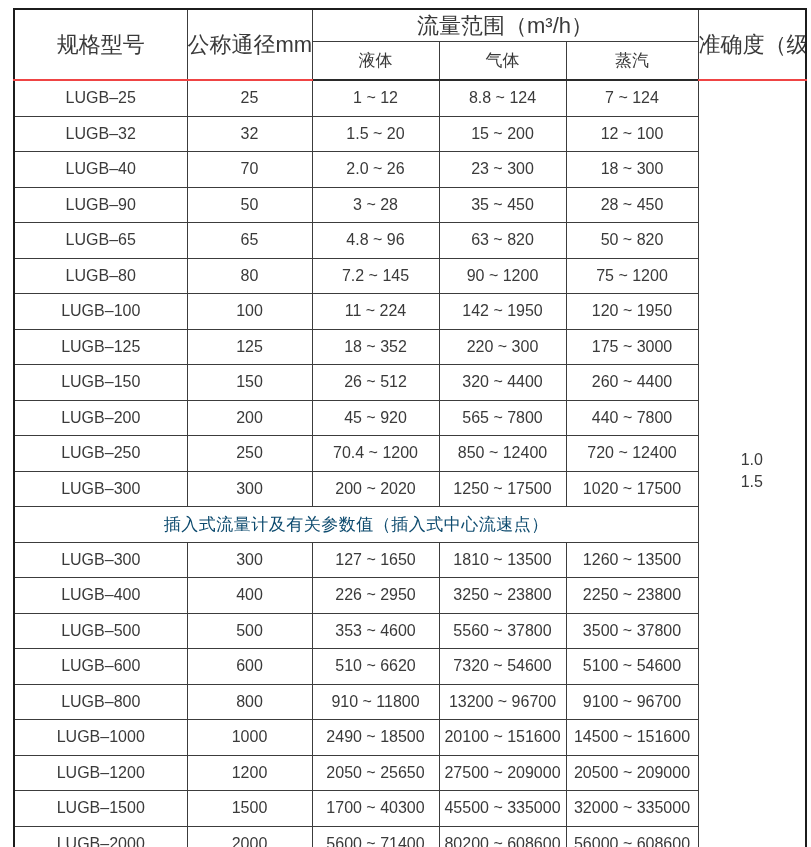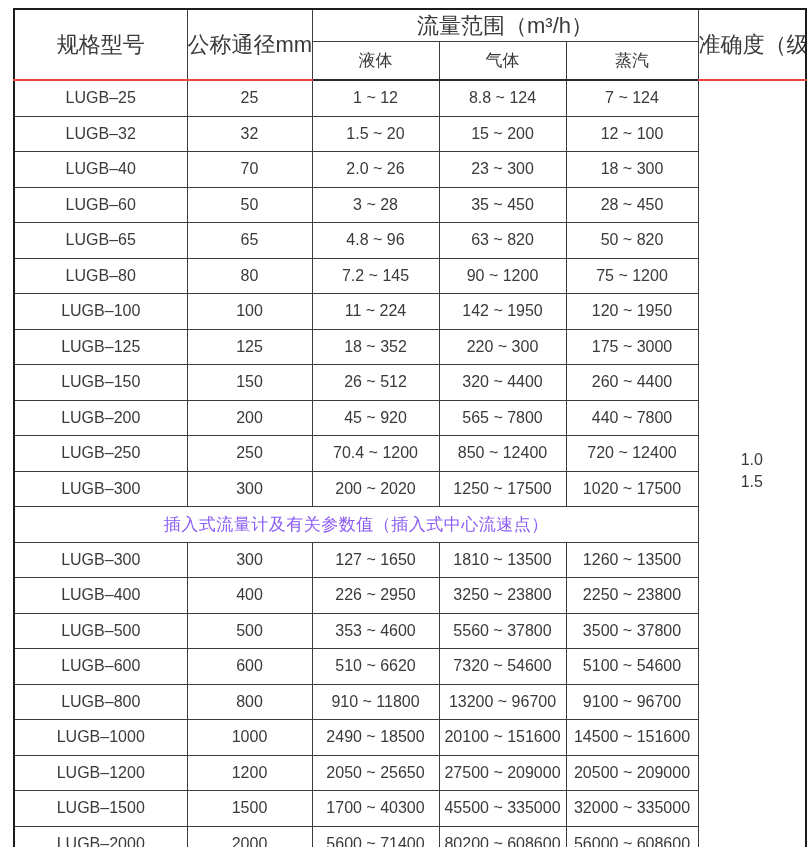--- a/index.html
+++ b/index.html
@@ -40,21 +40,21 @@
   .spec-table thead tr.h2 th { height: 37px; font-size: 17px; font-weight: normal; font-family: Liberation Serif, serif; }
   .spec-table thead tr.h2 th { border-bottom: 2px solid #2a2a2a; }
   .spec-table th[rowspan="2"] { border-bottom: 2px solid #ef4444; }
   .spec-table tbody td {
     height: 34.5px;
     font-size: 16px;
   }
   .spec-table td.section-header {
     font-size: 17px;
     letter-spacing: 0.5px;
-    color: #8b5cf6;
+    color: #0c4a6e;
   }
   .spec-table td.accuracy-cell {
     white-space: pre-line;
     line-height: 1.4;
     font-size: 16px;
   }
 </style>
 </head>
 <body>
 
@@ -99,21 +99,21 @@
           <td>12 ~ 100</td>
         </tr>
         <tr>
           <td>LUGB–40</td>
           <td>70</td>
           <td>2.0 ~ 26</td>
           <td>23 ~ 300</td>
           <td>18 ~ 300</td>
         </tr>
         <tr>
-          <td>LUGB–60</td>
+          <td>LUGB–90</td>
           <td>50</td>
           <td>3 ~ 28</td>
           <td>35 ~ 450</td>
           <td>28 ~ 450</td>
         </tr>
         <tr>
           <td>LUGB–65</td>
           <td>65</td>
           <td>4.8 ~ 96</td>
           <td>63 ~ 820</td>

